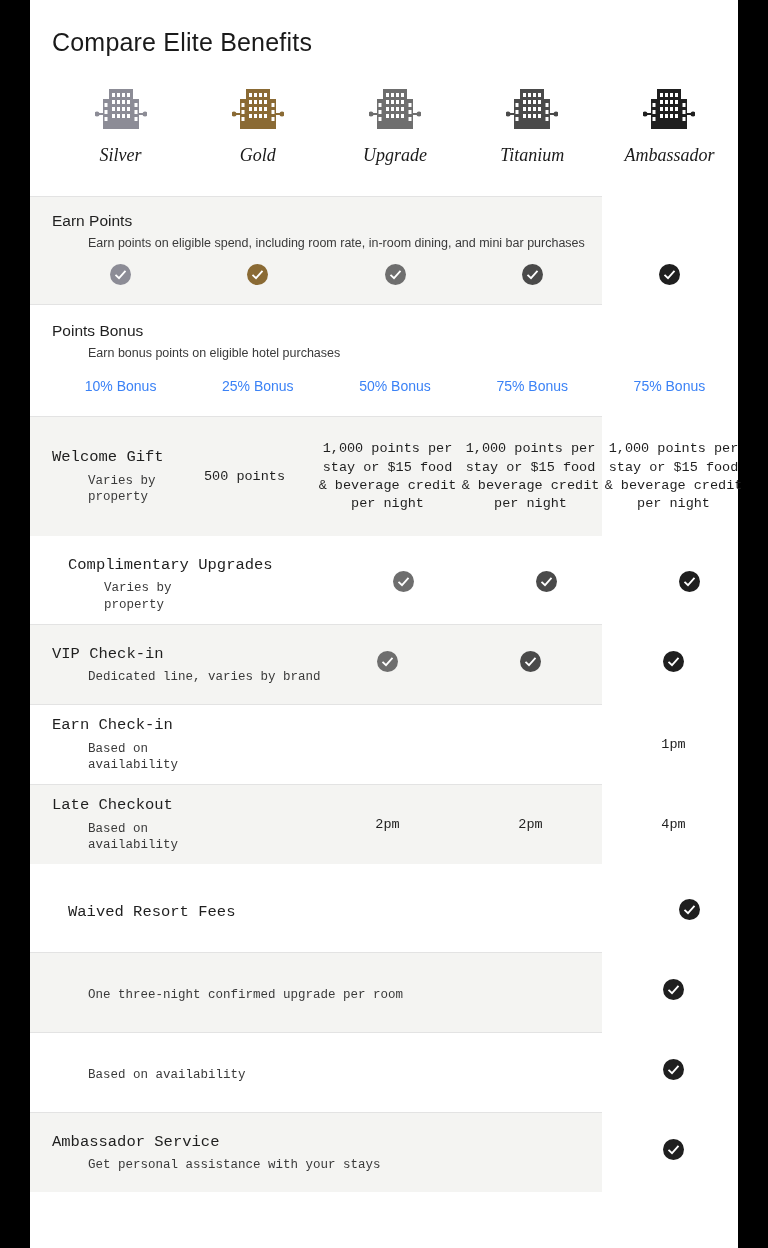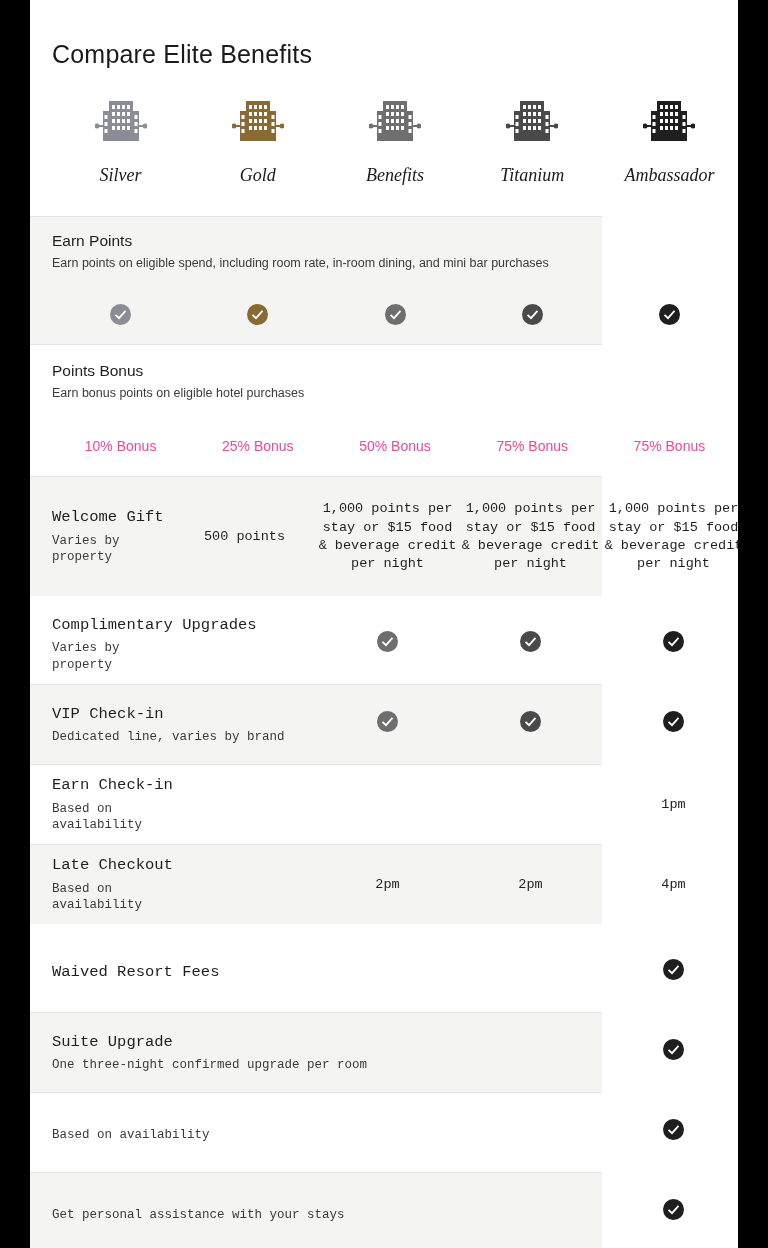--- a/index.html
+++ b/index.html
@@ -22,21 +22,21 @@
     top: 0;
     width: 708px;
     min-height: 1248px;
     background: #ffffff;
   }
   .title {
     font-family: "Liberation Sans", sans-serif;
     font-size: 25px;
     color: #1a1a1a;
     font-weight: 400;
-    padding: 40px 0 0 22px;
+    padding: 28px 0 0 22px;
     letter-spacing: .2px;
   }
 
   
   .tiers {
     display: flex;
     padding: 18px 0 0 0;
     margin-left: 22px;
     width: 686px;
   }
@@ -50,63 +50,63 @@
     height: 58px;
     display: flex;
     align-items: flex-end;
     justify-content: center;
   }
   .tier .tname {
     font-family: "Liberation Serif", serif;
     font-style: italic;
     font-size: 18px;
     color: #1a1a1a;
-    margin-top: 20px;
+    margin-top: 12px;
   }
   .bldg { display: block; }
 
   
   .row {
     position: relative;
     width: 572px;
     border-top: 1px solid #e3e3e3;
   }
   .row.shaded { background: #f4f4f2; }
   .row.plain  { background: #ffffff; }
-  .row.gap    { border-top: none; }
+  .row.gap    { border-top: none; padding-left: 16px; }
   .spacer { height: 8px; background: #ffffff; width: 708px; }
 
   .row-inner { padding: 14px 0 14px 0; }
   .rlabel {
     padding-left: 22px;
     font-size: 15.5px;
     color: #1f1f1f;
     font-weight: 400;
     line-height: 1.25;
   }
   .rsub {
     padding-left: 22px;
     font-size: 12.5px;
     color: #3a3a3a;
     margin-top: 5px;
     line-height: 1.3;
+    margin-left: 36px;
   }
   .cells {
     display: flex;
     margin-left: 22px;
     width: 686px;
     margin-top: 12px;
   }
   .cell {
     width: 143px;
     text-align: center;
     font-size: 13.5px;
-    color: #ec4899;
+    color: #3b82f6;
     line-height: 1.35;
-    margin-top: 20px;
   }
   .cell.left-align {
     text-align: left;
   }
 
   
   .row-flex {
     display: flex;
     align-items: center;
     min-height: 80px;
@@ -263,21 +263,21 @@
                 <rect x="32" y="31" width="3" height="4"></rect>
               <rect x="9.5" y="20" width="3" height="4"></rect>
                 <rect x="9.5" y="27" width="3" height="4"></rect>
                 <rect x="9.5" y="34" width="3" height="4"></rect>
               <rect x="39.5" y="20" width="3" height="4"></rect>
                 <rect x="39.5" y="27" width="3" height="4"></rect>
                 <rect x="39.5" y="34" width="3" height="4"></rect>
             </g>
           </svg>
         </div>
-        <div class="tname">Benefits</div>
+        <div class="tname">Upgrade</div>
       </div>
 
       <div class="tier">
         <div class="icon-wrap">
           <svg class="bldg" width="52" height="50" viewBox="0 0 52 50">
             <g fill="#4a4a4a">
               <rect x="14" y="6" width="24" height="40"></rect>
               <rect x="8" y="16" width="6" height="30"></rect>
               <rect x="38" y="16" width="6" height="30"></rect>
               <rect x="1" y="30" width="7" height="2"></rect>
@@ -532,21 +532,20 @@
           <svg width="21" height="21" viewBox="0 0 21 21">
               <circle cx="10.5" cy="10.5" r="10.5" fill="#1f1f1f"></circle>
               <path d="M5.5 10.8 L9 14.2 L15.5 6.8" stroke="#ffffff" stroke-width="1.8" fill="none"></path>
             </svg>
         </span>
       </div>
     </div>
 
     <div class="row shaded row-flex">
       <div class="labelcol" style="flex:0 0 286px;width:286px;">
-        <div class="rlabel">Suite Upgrade</div>
         <div class="rsub" style="white-space:nowrap;">One three-night confirmed upgrade per room</div>
       </div>
       <div class="cellcol"></div>
       <div class="cellcol"></div>
       <div class="cellcol">
         <span class="check">
           <svg width="21" height="21" viewBox="0 0 21 21">
               <circle cx="10.5" cy="10.5" r="10.5" fill="#1f1f1f"></circle>
               <path d="M5.5 10.8 L9 14.2 L15.5 6.8" stroke="#ffffff" stroke-width="1.8" fill="none"></path>
             </svg>
@@ -565,20 +564,21 @@
           <svg width="21" height="21" viewBox="0 0 21 21">
               <circle cx="10.5" cy="10.5" r="10.5" fill="#1f1f1f"></circle>
               <path d="M5.5 10.8 L9 14.2 L15.5 6.8" stroke="#ffffff" stroke-width="1.8" fill="none"></path>
             </svg>
         </span>
       </div>
     </div>
 
     <div class="row shaded row-flex">
       <div class="labelcol" style="flex:0 0 286px;width:286px;">
+        <div class="rlabel">Ambassador Service</div>
         <div class="rsub" style="white-space:nowrap;">Get personal assistance with your stays</div>
       </div>
       <div class="cellcol"></div>
       <div class="cellcol"></div>
       <div class="cellcol">
         <span class="check">
           <svg width="21" height="21" viewBox="0 0 21 21">
               <circle cx="10.5" cy="10.5" r="10.5" fill="#1f1f1f"></circle>
               <path d="M5.5 10.8 L9 14.2 L15.5 6.8" stroke="#ffffff" stroke-width="1.8" fill="none"></path>
             </svg>

